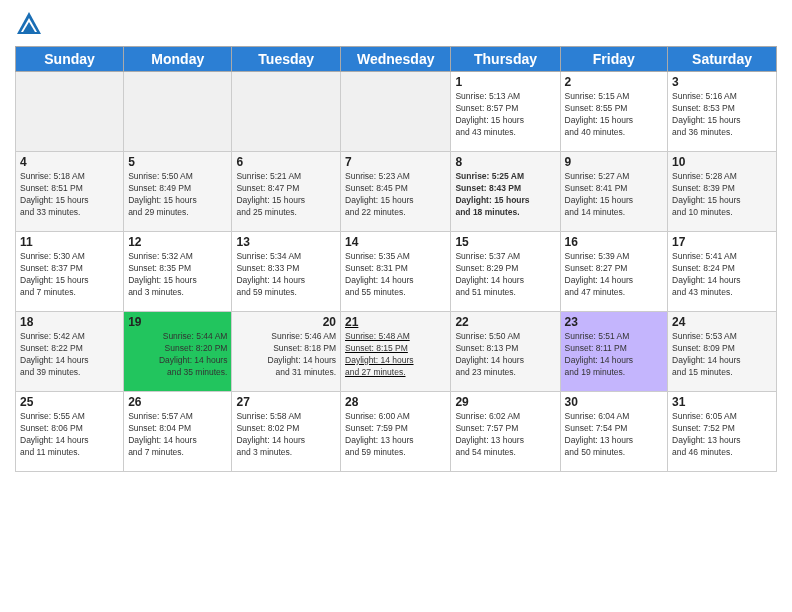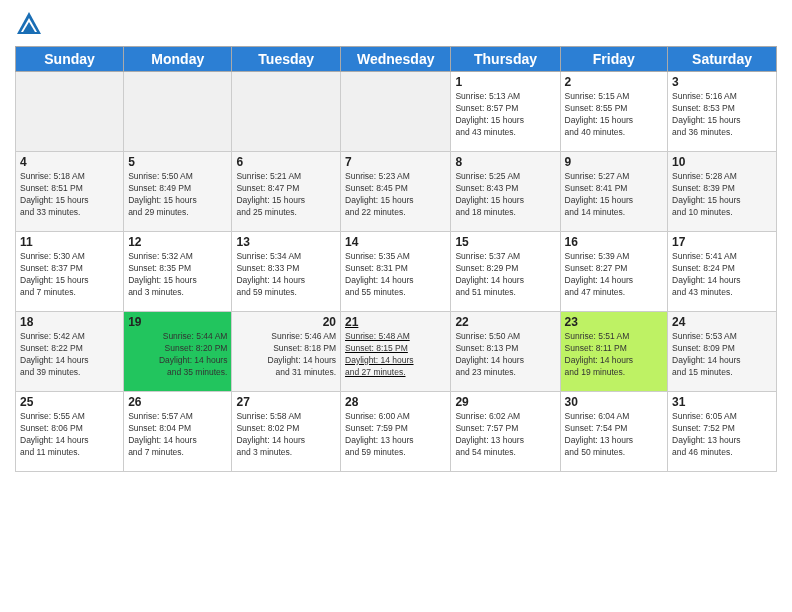--- a/index.html
+++ b/index.html
@@ -185,21 +185,21 @@
           </td>
           <td style="background: rgb(245, 245, 245);">
             <span class="day-number">7</span>
             <div class="day-info" style="white-space: pre-line;">Sunrise: 5:23 AM
 Sunset: 8:45 PM
 Daylight: 15 hours
 and 22 minutes.</div>
           </td>
           <td style="background: rgb(245, 245, 245);">
             <span class="day-number">8</span>
-            <div class="day-info" style="white-space: pre-line;">Sunrise: 5:25 AM
+            <div class="day-info" style="white-space: pre-line; font-weight: bold;">Sunrise: 5:25 AM
 Sunset: 8:43 PM
 Daylight: 15 hours
 and 18 minutes.</div>
           </td>
           <td style="background: rgb(245, 245, 245);">
             <span class="day-number">9</span>
             <div class="day-info" style="white-space: pre-line;">Sunrise: 5:27 AM
 Sunset: 8:41 PM
 Daylight: 15 hours
 and 14 minutes.</div>
@@ -292,21 +292,21 @@
 Daylight: 14 hours
 and 27 minutes.</div>
           </td>
           <td style="background: rgb(245, 245, 245);">
             <span class="day-number">22</span>
             <div class="day-info" style="white-space: pre-line;">Sunrise: 5:50 AM
 Sunset: 8:13 PM
 Daylight: 14 hours
 and 23 minutes.</div>
           </td>
-          <td style="background: #bef264;">
+          <td style="background: #c4b5fd;">
             <span class="day-number">23</span>
             <div class="day-info" style="white-space: pre-line;">Sunrise: 5:51 AM
 Sunset: 8:11 PM
 Daylight: 14 hours
 and 19 minutes.</div>
           </td>
           <td style="background: rgb(245, 245, 245);">
             <span class="day-number">24</span>
             <div class="day-info" style="white-space: pre-line;">Sunrise: 5:53 AM
 Sunset: 8:09 PM

